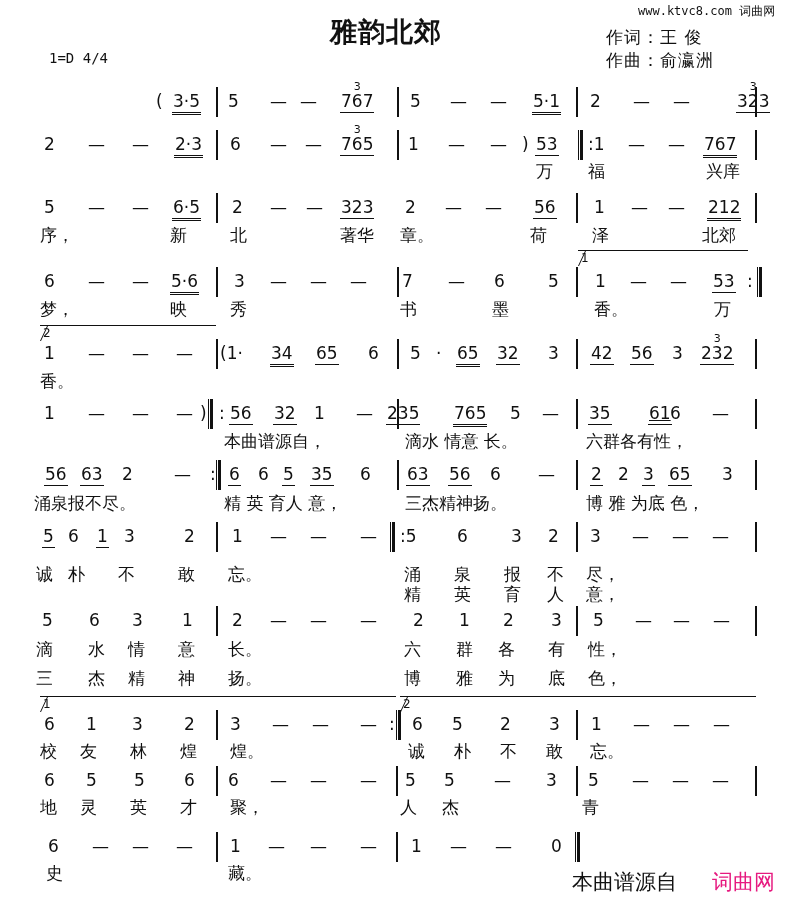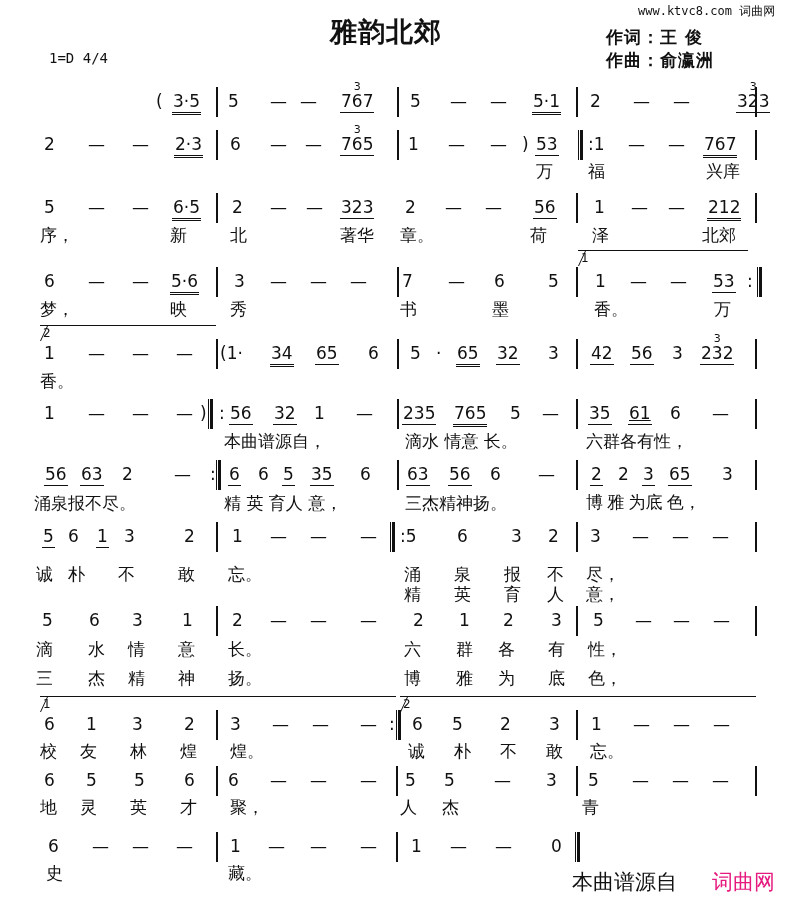--- a/index.html
+++ b/index.html
@@ -1,21 +1,21 @@
 <!DOCTYPE html>
 <html><head>
 <meta charset="utf-8">
 <style>
   html, body { margin: 0; padding: 0; background: #ffffff; }
   body { width: 800px; height: 900px; position: relative; overflow: hidden;
          font-family: "DejaVu Sans", sans-serif; color: #111; }
   .abs { position: absolute; white-space: nowrap; }
   .title { left: 330px; top: 14px; font-size: 27px; font-weight: bold; letter-spacing: 1px; }
   .site { left: 638px; top: 3px; font-family: "DejaVu Sans Mono", monospace; font-size: 12px; }
-  .credit { left: 606px; font-size: 17px; font-weight: bold; letter-spacing: 1px; }
+  .credit { left: 606px; font-size: 17px; font-weight: normal; letter-spacing: 1px; }
   .key { left: 49px; top: 50px; font-family: "DejaVu Sans Mono", monospace; font-size: 14px; }
   .row { position: absolute; left: 0; width: 800px; height: 24px; }
   .tok { position: absolute; top: 0; font-size: 17px; line-height: 22px; text-align: center; }
   .ul1 { border-bottom: 1.5px solid #111; padding: 0 1px; }
   .ul2 { border-bottom: 3.5px double #111; padding: 0 1px; }
   .bar { position: absolute; top: -3px; width: 1.5px; height: 30px; background: #111; }
   .dbar { position: absolute; top: -3px; width: 5px; height: 30px; border-left: 1.5px solid #111; border-right: 3px solid #111; box-sizing: border-box; }
   .lyr { position: absolute; font-size: 17px; line-height: 22px; }
   .lyr .c { position: absolute; top: 0; }
   .volta { position: absolute; border-top: 1px solid #111; height: 14px; font-size: 12px; }
@@ -148,26 +148,26 @@
       <span class="tok" style="left: 44px;">1</span>
       <span class="tok" style="left: 88px;">—</span>
       <span class="tok" style="left: 132px;">—</span>
       <span class="tok" style="left: 176px;">—</span>
       <span class="tok" style="left: 200px;">)</span>
       <span class="tok" style="left: 219px;">:</span>
       <span class="tok ul1" style="left: 229px;">56</span>
       <span class="tok ul1" style="left: 273px;">32</span>
       <span class="tok" style="left: 314px;">1</span>
       <span class="tok" style="left: 356px;">—</span>
-      <span class="tok ul1" style="left: 402px;">235</span>
+      <span class="tok ul1" style="left: 386px;">235</span>
       <span class="tok ul2" style="left: 453px;">765</span>
       <span class="tok" style="left: 510px;">5</span>
       <span class="tok" style="left: 542px;">—</span>
       <span class="tok ul1" style="left: 588px;">35</span>
-      <span class="tok ul1" style="left: 628px; text-decoration: underline;">61</span>
+      <span class="tok ul1" style="left: 648px; text-decoration: underline;">61</span>
       <span class="tok" style="left: 670px;">6</span>
       <span class="tok" style="left: 712px;">—</span>
       <div class="bar" style="left: 397px;"></div>
       <div class="bar" style="left: 576px;"></div>
       <div class="bar" style="left: 755px;"></div>
       <div class="dbar" style="left: 208px;"></div>
     </div>
     <div class="row" style="top: 463px;">
       <span class="tok ul1" style="left: 44px;">56</span>
       <span class="tok ul1" style="left: 80px;">63</span>
@@ -327,21 +327,21 @@
     </div>
     <div class="lyr" style="top: 430px; left: 0px; width: 800px;">
       <span class="c" style="left: 224px;">本曲谱源自，</span>
       <span class="c" style="left: 405px;">滴水 情意 长。</span>
       <span class="c" style="left: 586px;">六群各有性，</span>
     </div>
     <div class="lyr" style="top: 492px; left: 0px; width: 800px;">
       <span class="c" style="left: 34px;">涌泉报不尽。</span>
       <span class="c" style="left: 224px;">精 英  育人 意，</span>
       <span class="c" style="left: 405px;">三杰精神扬。</span>
-      <span class="c" style="left: 586px; font-family: Liberation Serif, serif;">博 雅  为底 色，</span>
+      <span class="c" style="left: 586px;">博 雅  为底 色，</span>
     </div>
     <div class="lyr" style="top: 563px; left: 0px; width: 800px;">
       <span class="c" style="left: 36px;">诚</span>
       <span class="c" style="left: 68px;">朴</span>
       <span class="c" style="left: 118px;">不</span>
       <span class="c" style="left: 178px;">敢</span>
       <span class="c" style="left: 228px;">忘。</span>
       <span class="c" style="left: 404px;">涌</span>
       <span class="c" style="left: 454px;">泉</span>
       <span class="c" style="left: 504px;">报</span>

